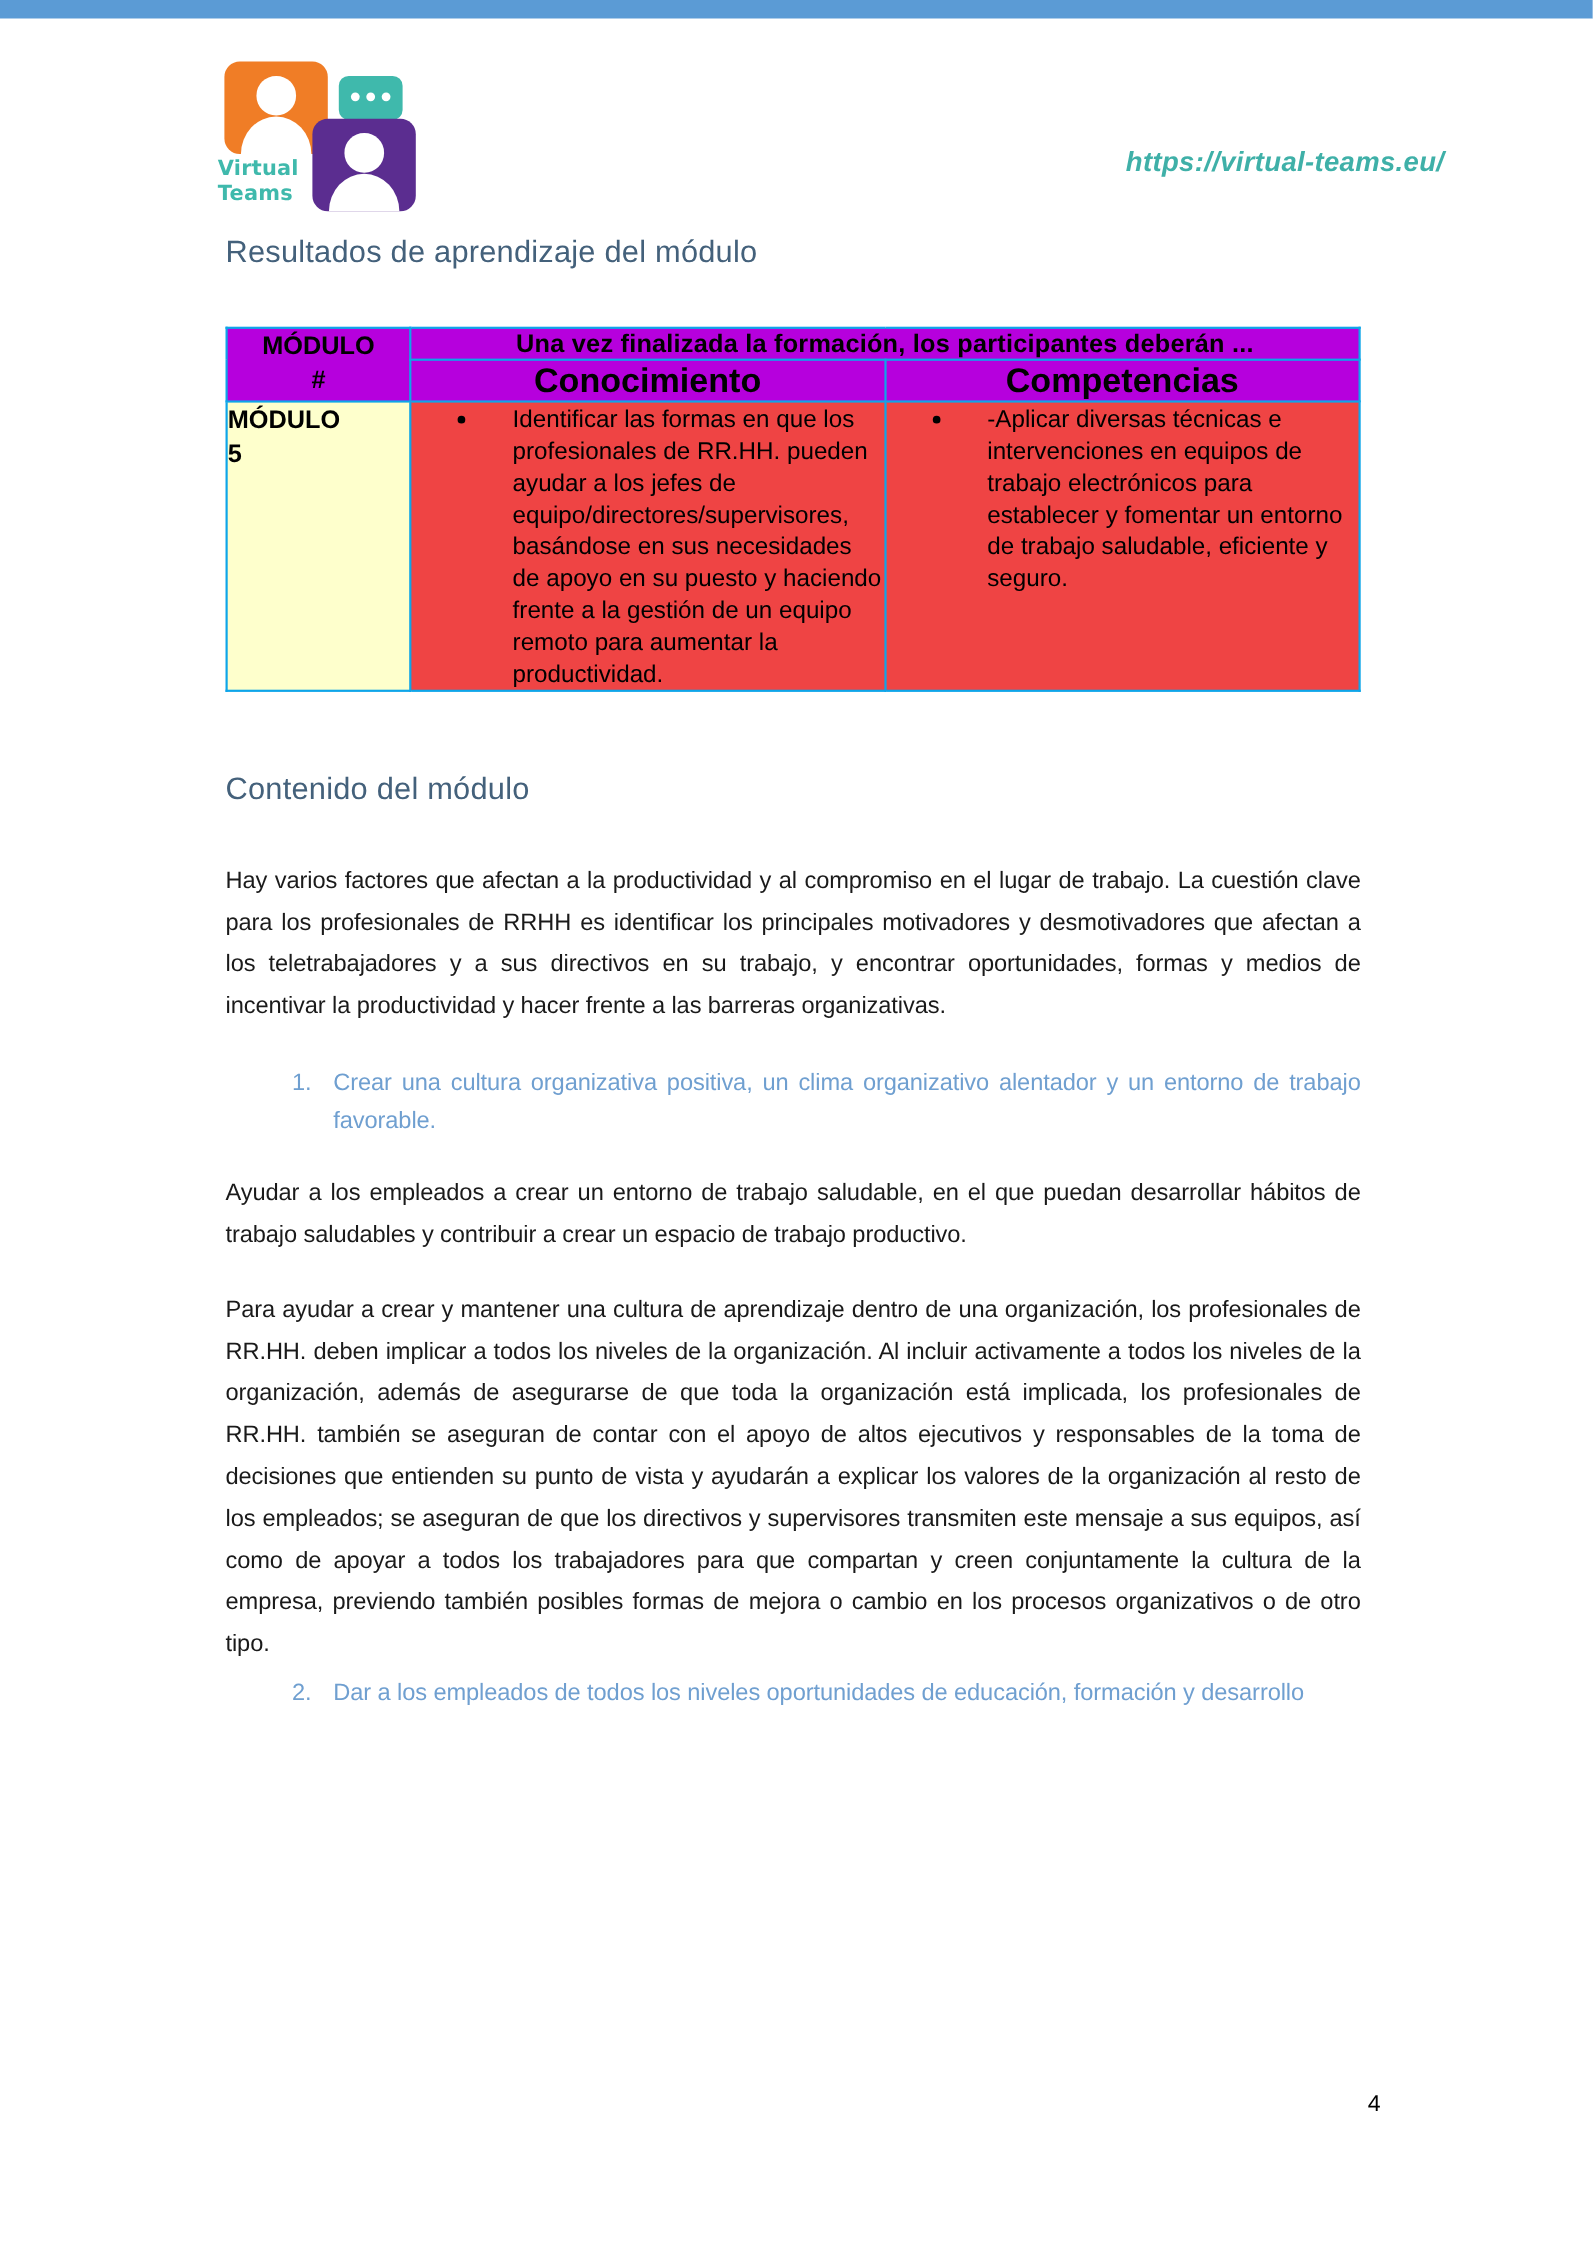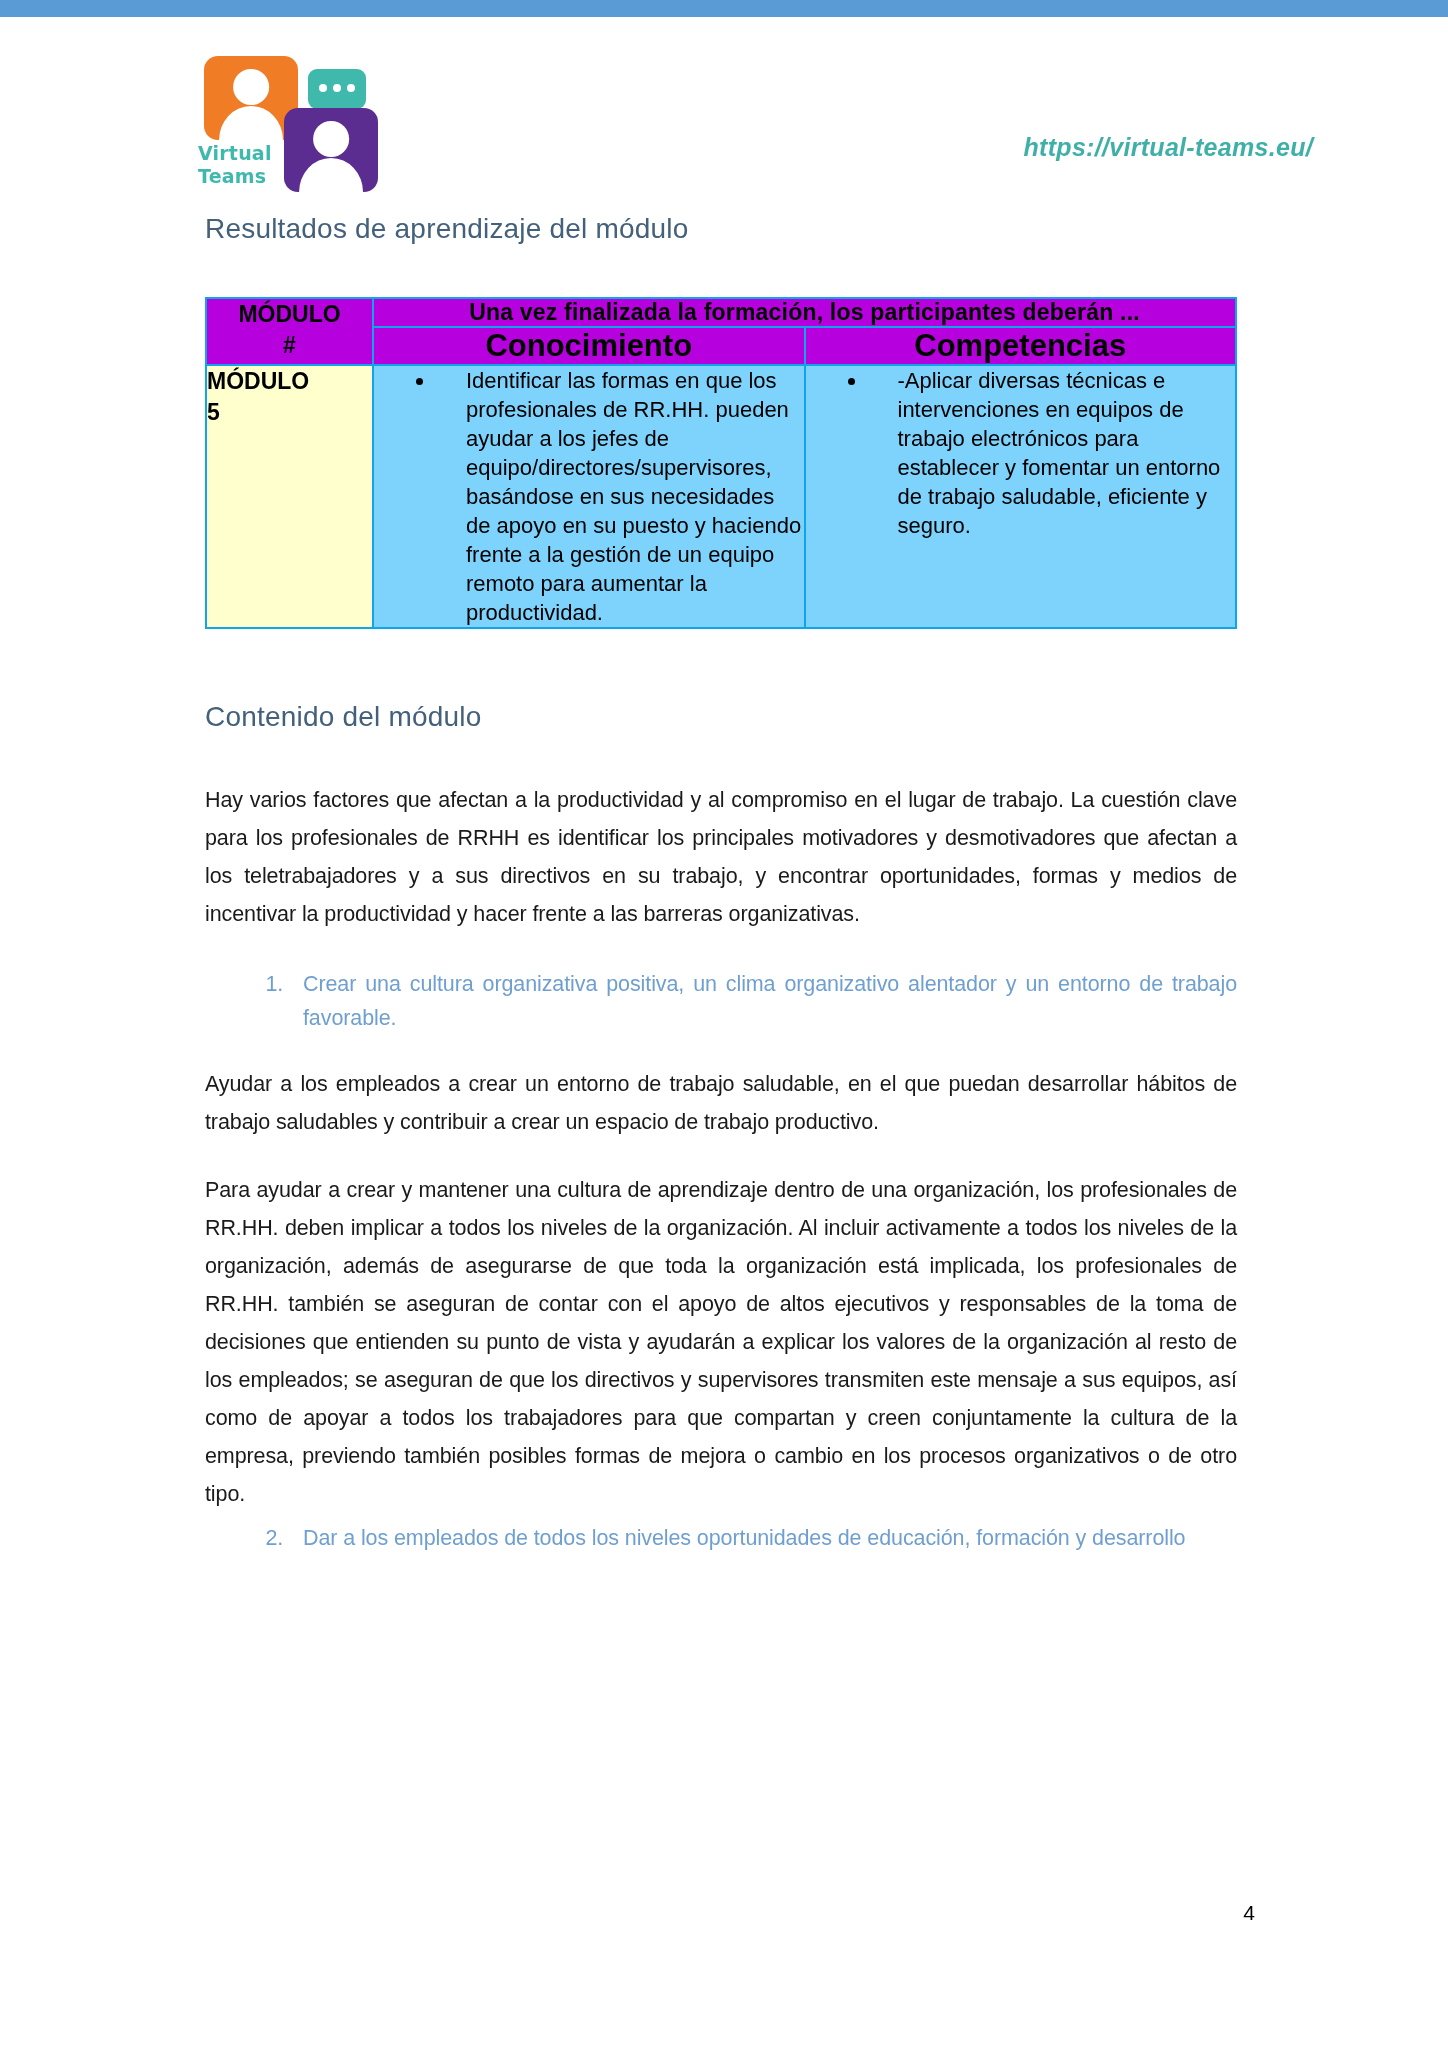--- a/index.html
+++ b/index.html
@@ -205,21 +205,21 @@
   td.cell-module {
     background: #feffcc;
     font-family: "Liberation Sans", sans-serif;
     font-weight: bold;
     font-size: 23px;
     line-height: 31px;
     color: #000000;
     padding: 22px 0 0 24px;
   }
   td.cell-body {
-    background: #7dd3fc;
+    background: #ef4444;
     padding: 22px 16px 22px 0;
   }
   td.cell-body ul {
     margin: 0;
     padding-left: 62px;
     list-style: disc;
   }
   td.cell-body ul li {
     font-family: "Liberation Sans", sans-serif;
     font-size: 22px;

